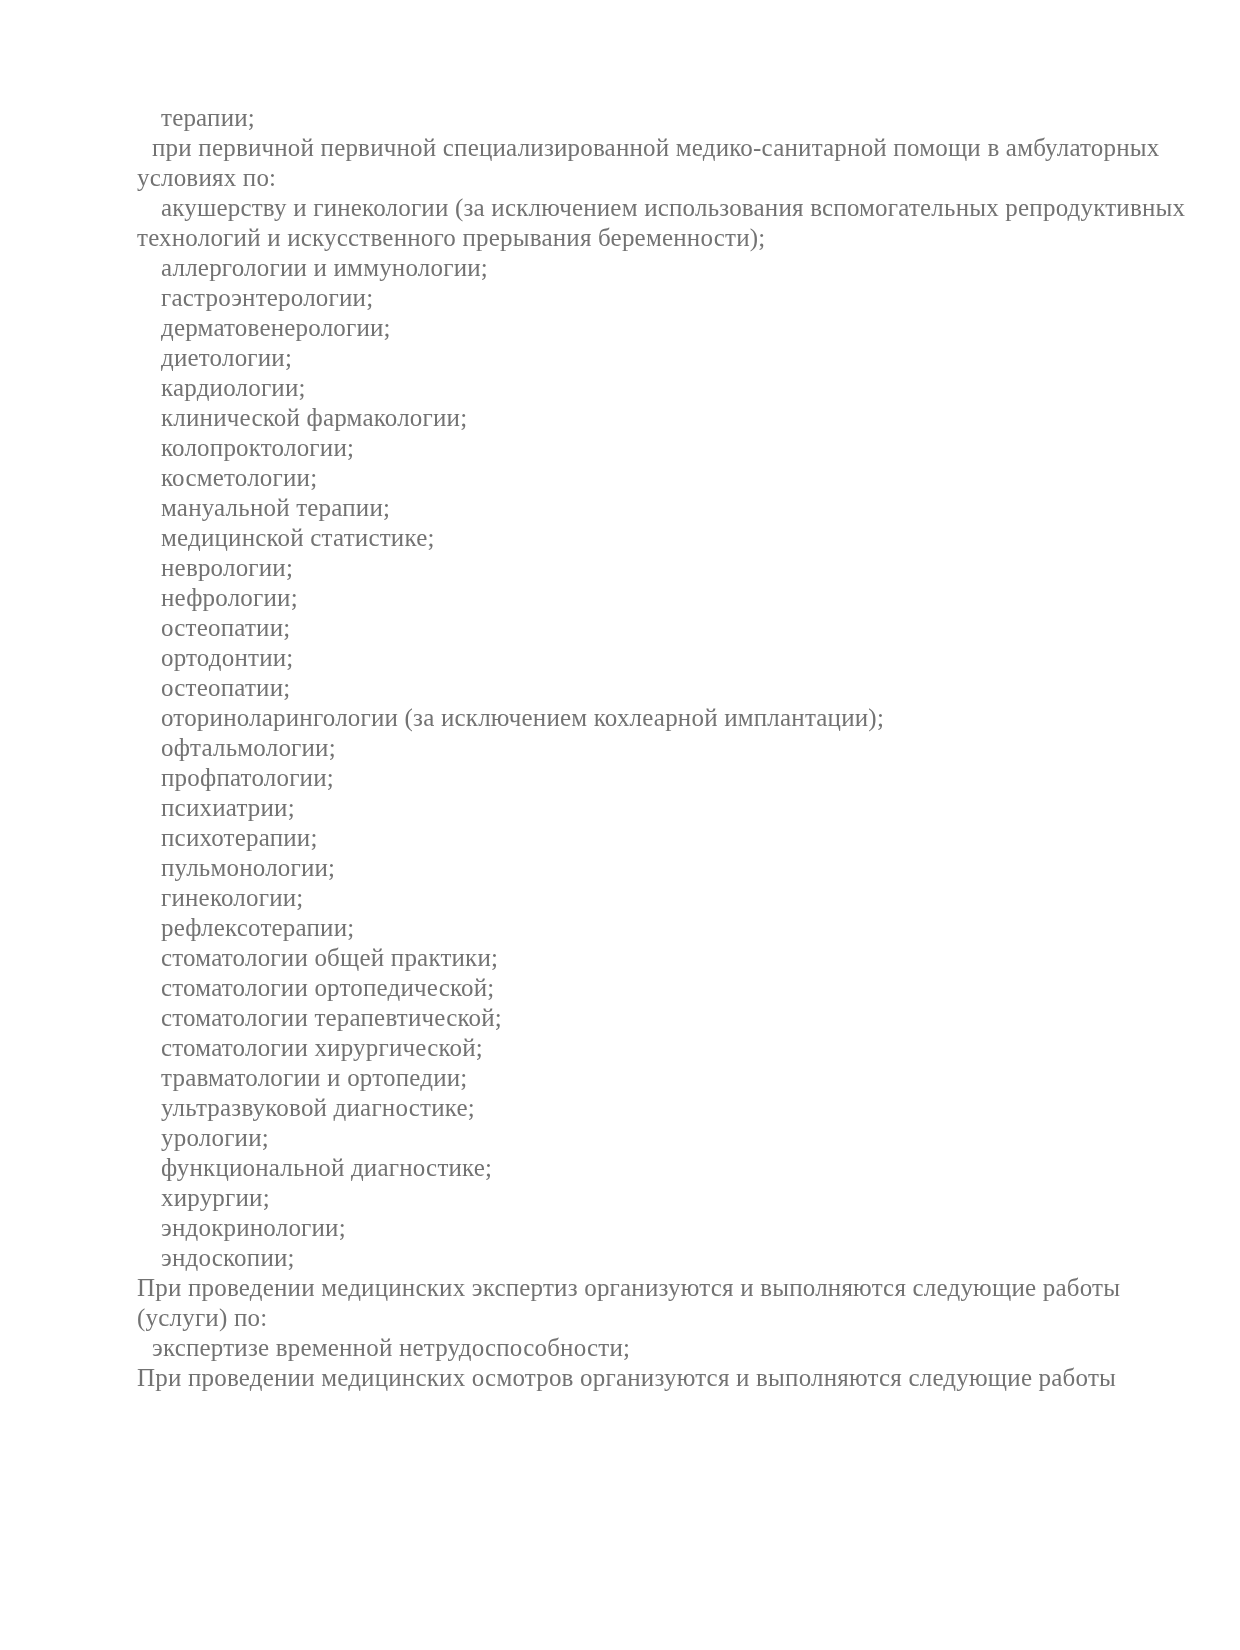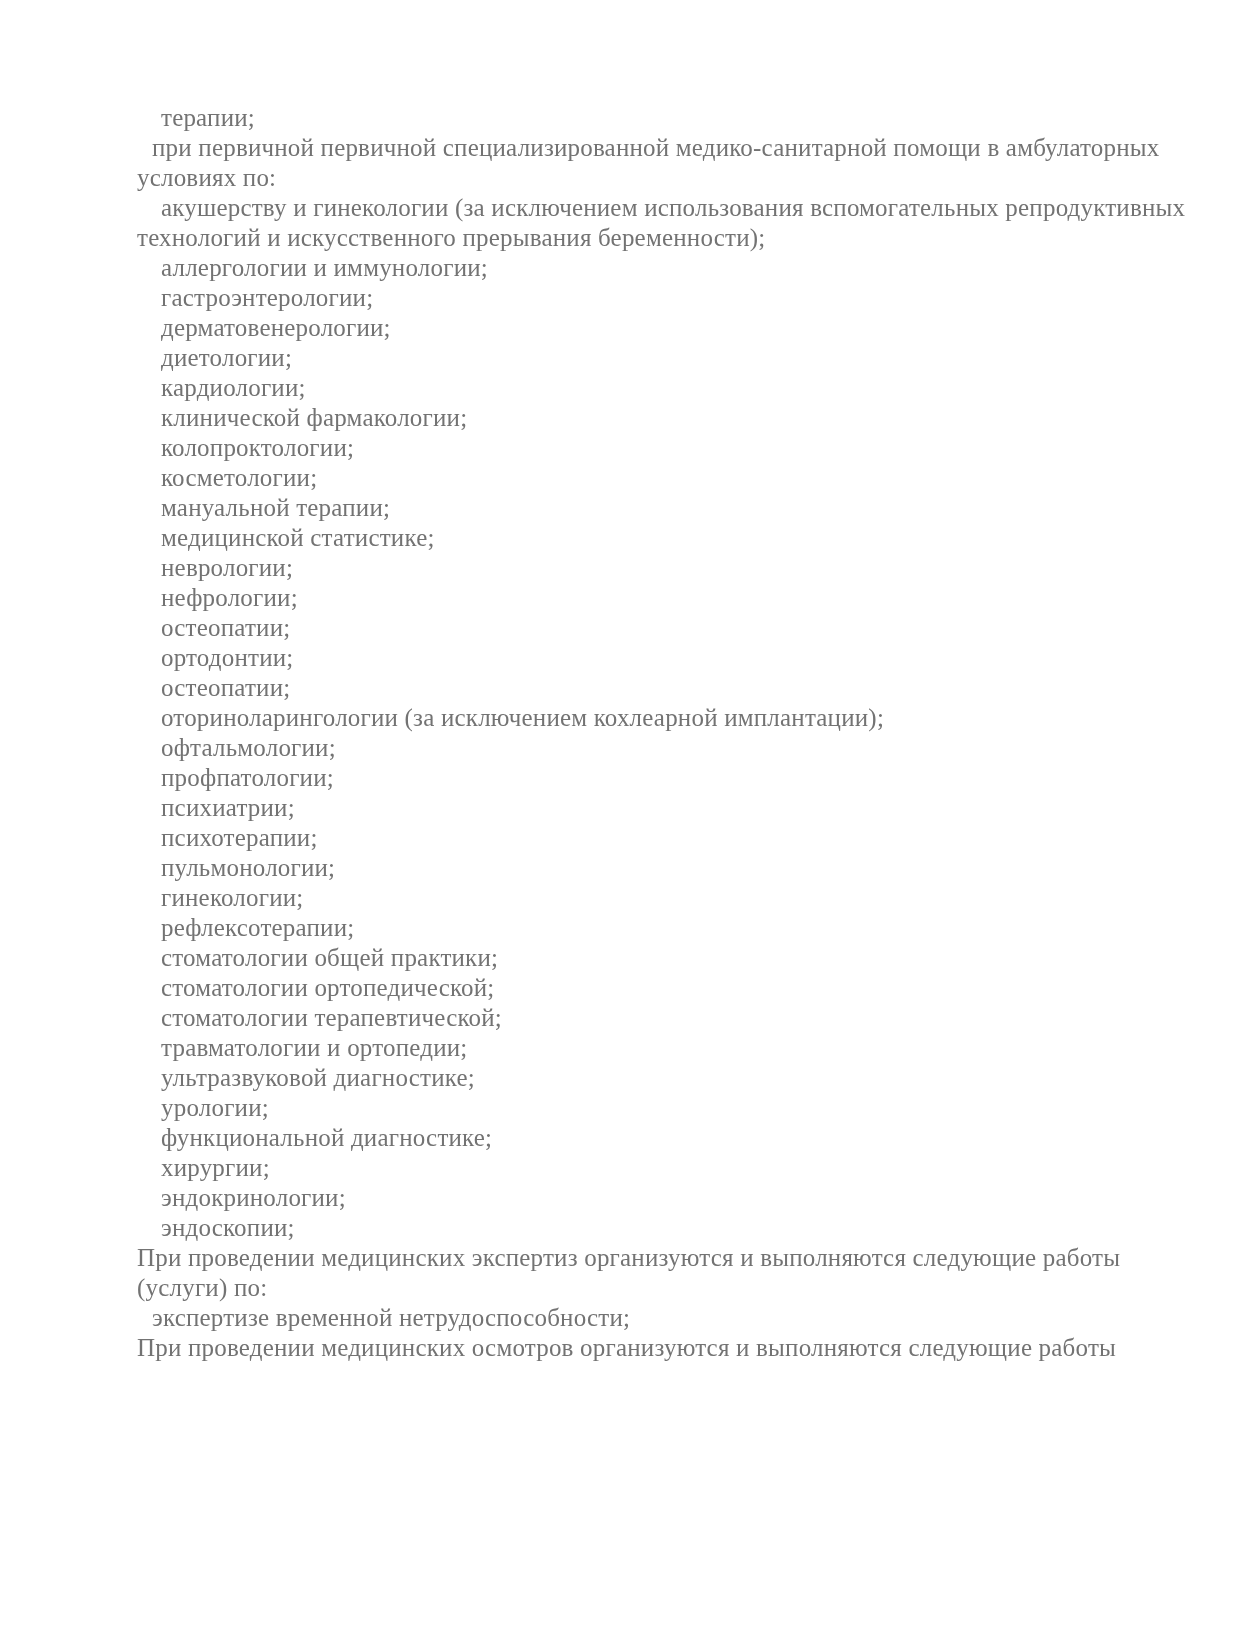--- a/index.html
+++ b/index.html
@@ -61,20 +61,21 @@
       <div class="line indent-2">офтальмологии;</div>
       <div class="line indent-2">профпатологии;</div>
       <div class="line indent-2">психиатрии;</div>
       <div class="line indent-2">психотерапии;</div>
       <div class="line indent-2">пульмонологии;</div>
       <div class="line indent-2">гинекологии;</div>
       <div class="line indent-2">рефлексотерапии;</div>
       <div class="line indent-2">стоматологии общей практики;</div>
       <div class="line indent-2">стоматологии ортопедической;</div>
       <div class="line indent-2">стоматологии терапевтической;</div>
+      <div class="line indent-2">стоматологии хирургической;</div>
       <div class="line indent-2">травматологии и ортопедии;</div>
       <div class="line indent-2">ультразвуковой диагностике;</div>
       <div class="line indent-2">урологии;</div>
       <div class="line indent-2">функциональной диагностике;</div>
       <div class="line indent-2">хирургии;</div>
       <div class="line indent-2">эндокринологии;</div>
       <div class="line indent-2">эндоскопии;</div>
       <div class="line indent-0">При проведении медицинских экспертиз организуются и выполняются следующие работы</div>
       <div class="line indent-0">(услуги) по:</div>
       <div class="line indent-1">экспертизе временной нетрудоспособности;</div>

